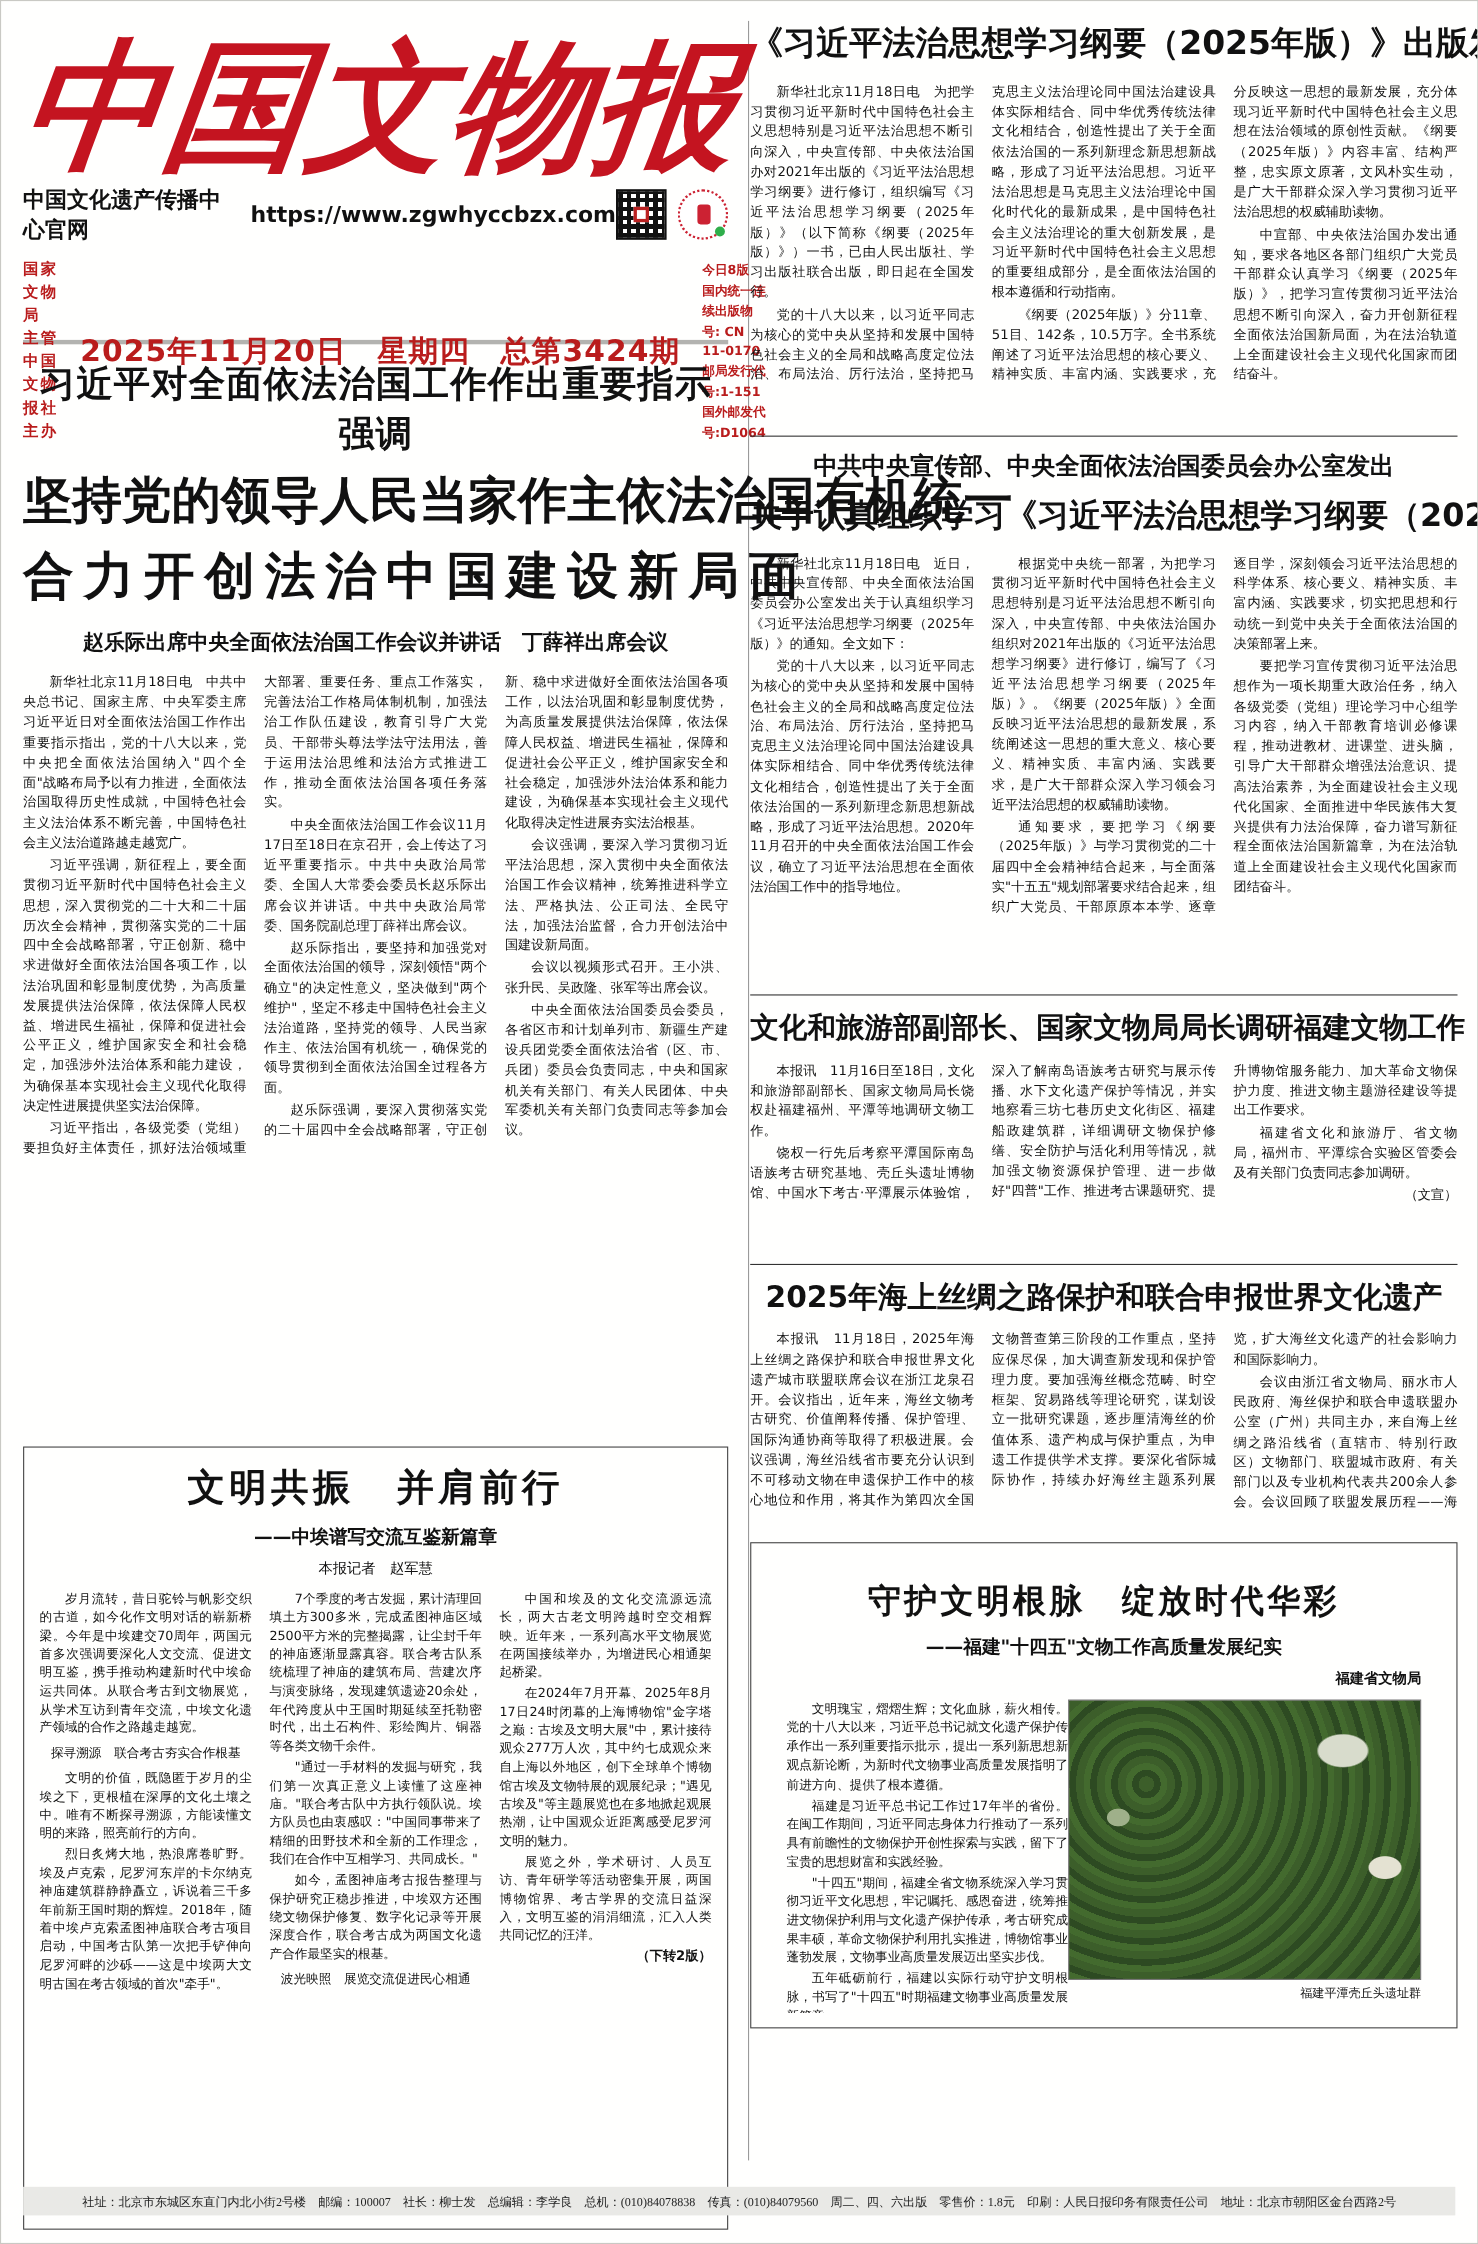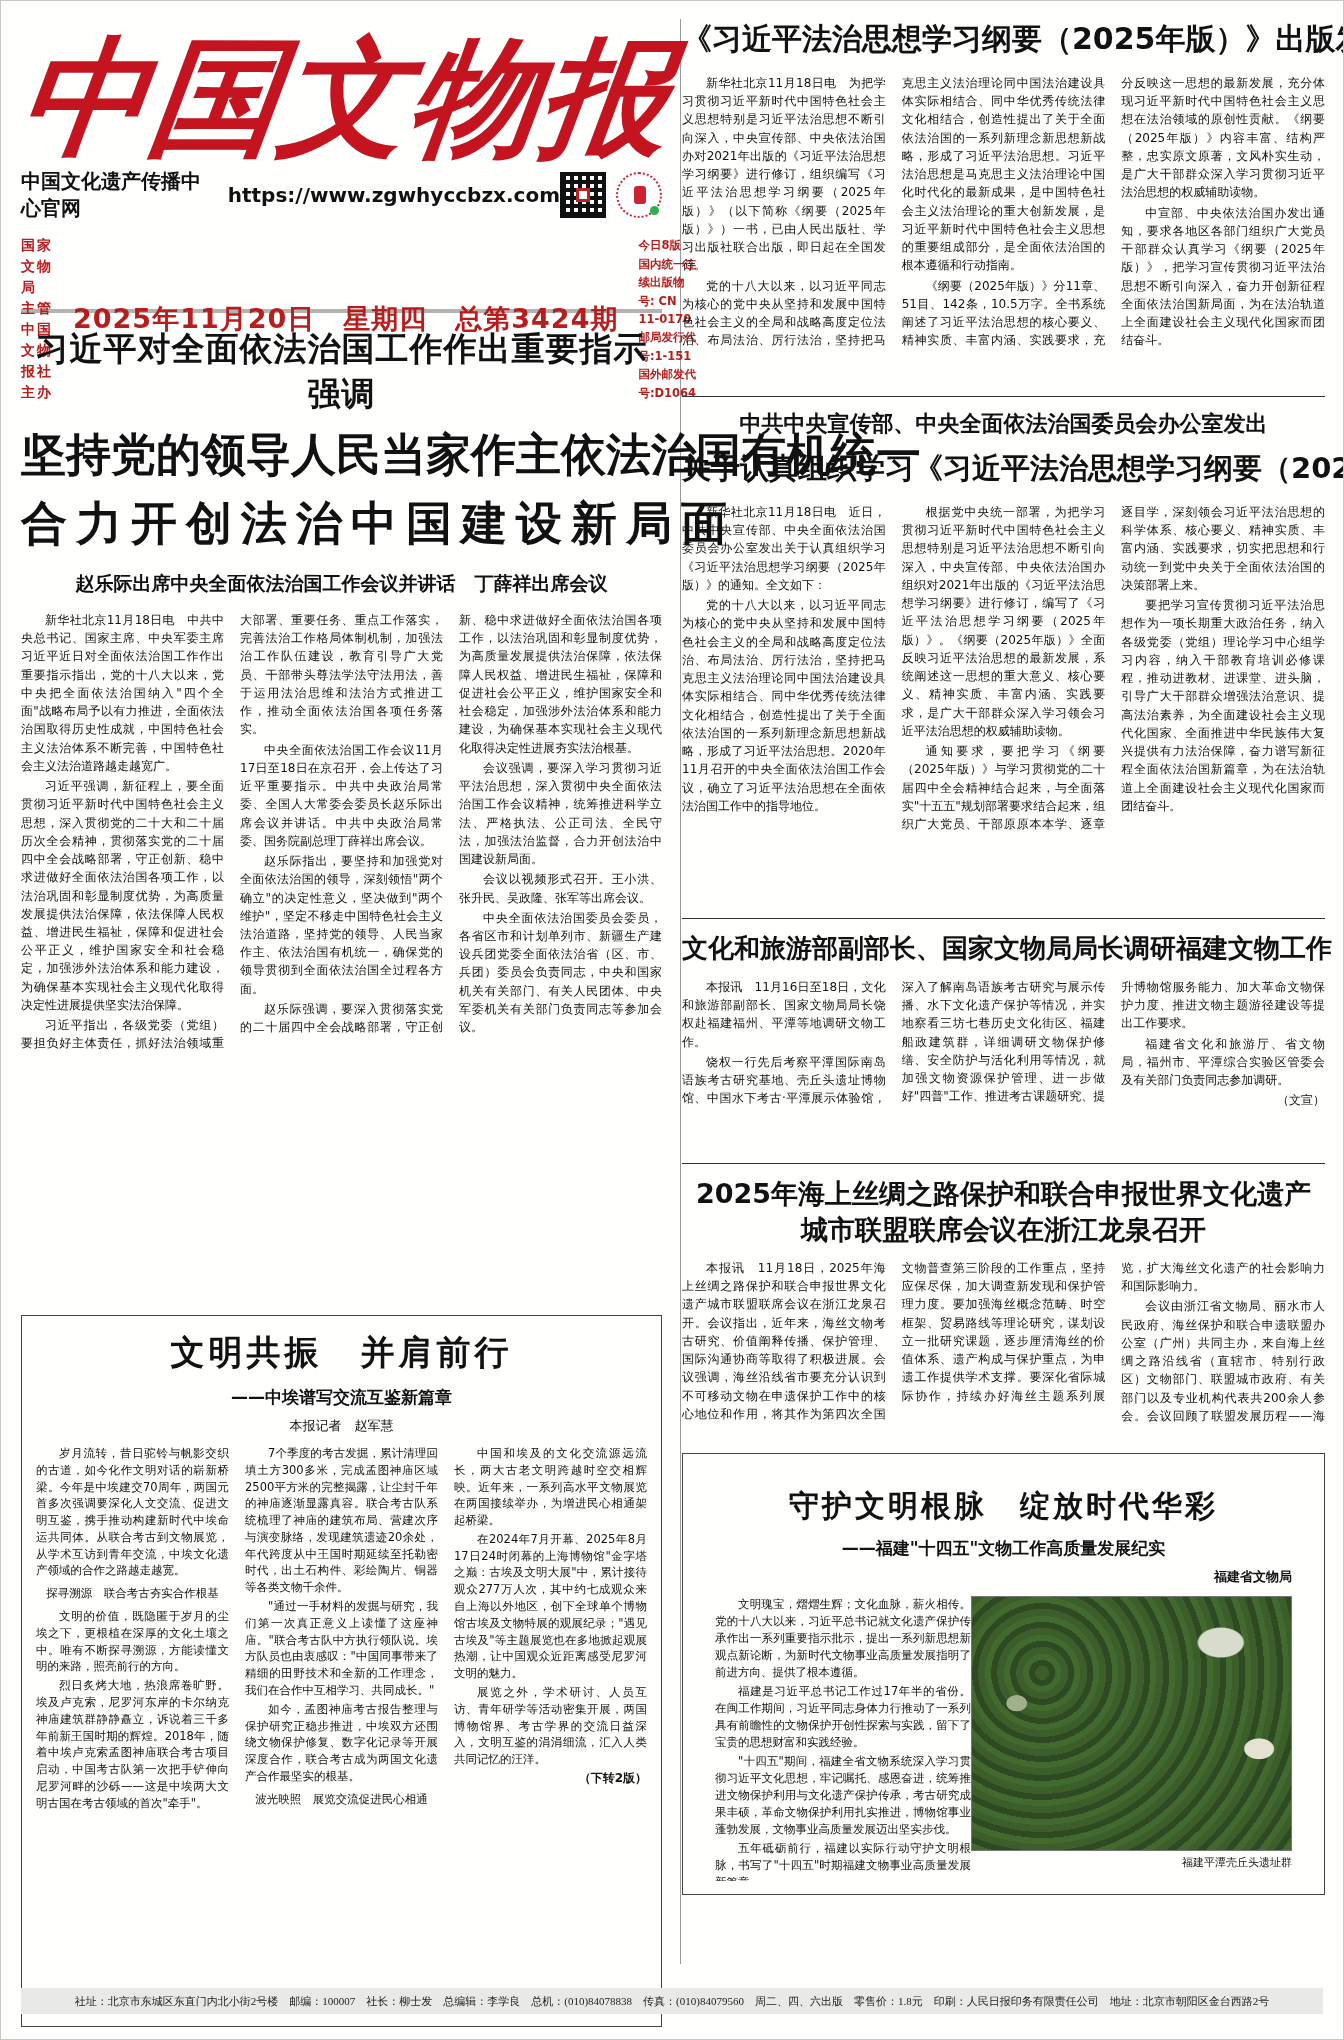--- a/index.html
+++ b/index.html
@@ -67,21 +67,21 @@
   .h-d-byline { font-size:13px; text-align:center; margin:8px 0 10px; }
   .box-d .threecol { height:560px; font-size:11.5px; line-height:1.46; }
 
   
   .article-b .h-b { font-size:30px; font-weight:900; text-align:center; white-space:nowrap; letter-spacing:0; }
   .article-b .threecol { height:312px; margin-top:14px; }
   .article-c { border-top:1px solid #333; margin-top:10px; padding-top:12px; }
   .h-c-kicker { font-size:22px; font-weight:bold; text-align:center; }
   .h-c { font-size:29px; font-weight:900; text-align:center; margin-top:10px; white-space:nowrap; }
   .article-c .threecol { height:400px; margin-top:14px; }
-  .article-e { border-top:1px solid #333; margin-top:15px; padding-top:12px; }
+  .article-e { border-top:1px solid #333; margin-top:1px; padding-top:12px; }
   .h-e { font-size:26px; font-weight:800; text-align:center; white-space:nowrap; }
   .article-e .threecol { height:175px; margin-top:12px; }
   .article-f { border-top:1px solid #333; margin-top:10px; padding-top:12px; }
   .h-f { font-size:27px; font-weight:800; text-align:center; line-height:1.35; }
   .article-f .threecol { height:182px; margin-top:10px; }
 
   
   .box-g { margin-top:12px; border:1px solid #444; height:442px; padding:32px; }
   .h-g { font-family:"DejaVu Serif","Liberation Serif",serif; font-size:30px; font-weight:900; text-align:center; letter-spacing:3px; }
   .h-g-sub { font-size:17px; font-weight:bold; text-align:center; margin-top:10px; }
@@ -213,21 +213,20 @@
           <p>本报讯　11月16日至18日，文化和旅游部副部长、国家文物局局长饶权赴福建福州、平潭等地调研文物工作。</p>
           <p>饶权一行先后考察平潭国际南岛语族考古研究基地、壳丘头遗址博物馆、中国水下考古·平潭展示体验馆，深入了解南岛语族考古研究与展示传播、水下文化遗产保护等情况，并实地察看三坊七巷历史文化街区、福建船政建筑群，详细调研文物保护修缮、安全防护与活化利用等情况，就加强文物资源保护管理、进一步做好"四普"工作、推进考古课题研究、提升博物馆服务能力、加大革命文物保护力度、推进文物主题游径建设等提出工作要求。</p>
           <p>福建省文化和旅游厅、省文物局，福州市、平潭综合实验区管委会及有关部门负责同志参加调研。</p>
           <div class="sign">（文宣）</div>
         </div>
       </div>
 
       <div class="article-f">
         <div class="h-f">
           <div>2025年海上丝绸之路保护和联合申报世界文化遗产</div>
-          <div>城市联盟联席会议在浙江龙泉召开</div>
         </div>
         <div class="threecol body-txt">
           <p>本报讯　11月18日，2025年海上丝绸之路保护和联合申报世界文化遗产城市联盟联席会议在浙江龙泉召开。会议指出，近年来，海丝文物考古研究、价值阐释传播、保护管理、国际沟通协商等取得了积极进展。会议强调，海丝沿线省市要充分认识到不可移动文物在申遗保护工作中的核心地位和作用，将其作为第四次全国文物普查第三阶段的工作重点，坚持应保尽保，加大调查新发现和保护管理力度。要加强海丝概念范畴、时空框架、贸易路线等理论研究，谋划设立一批研究课题，逐步厘清海丝的价值体系、遗产构成与保护重点，为申遗工作提供学术支撑。要深化省际城际协作，持续办好海丝主题系列展览，扩大海丝文化遗产的社会影响力和国际影响力。</p>
           <p>会议由浙江省文物局、丽水市人民政府、海丝保护和联合申遗联盟办公室（广州）共同主办，来自海上丝绸之路沿线省（直辖市、特别行政区）文物部门、联盟城市政府、有关部门以及专业机构代表共200余人参会。会议回顾了联盟发展历程——海上丝绸之路保护和联合申报世界文化遗产城市联盟于2018年成立，联盟共同制定实施海丝申遗保护三年行动计划，并通过定期召开会议和进行学术研讨，推动海丝沿线城市交流文化遗产研究、保护、展示经验。2026年联盟联席会议将在山东烟台召开。</p>
 
         </div>
       </div>
 
       <div class="box-g">
         <div class="h-g">守护文明根脉　绽放时代华彩</div>

